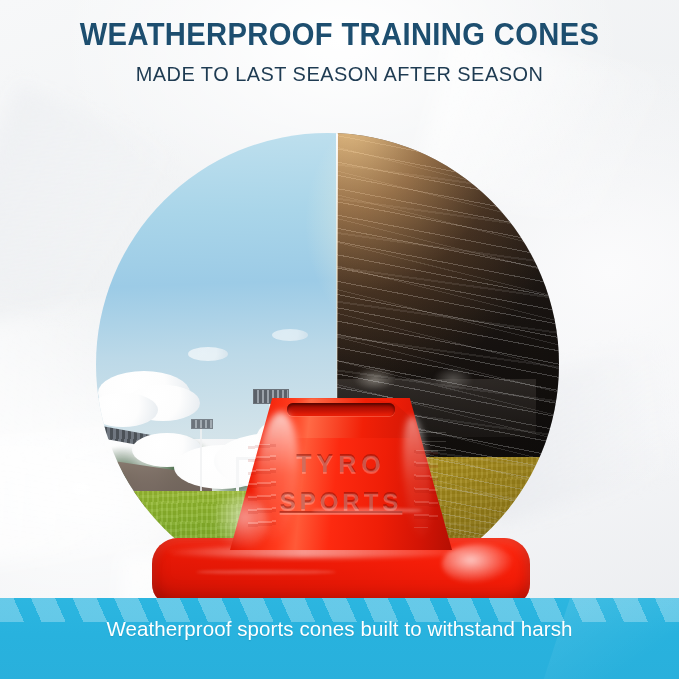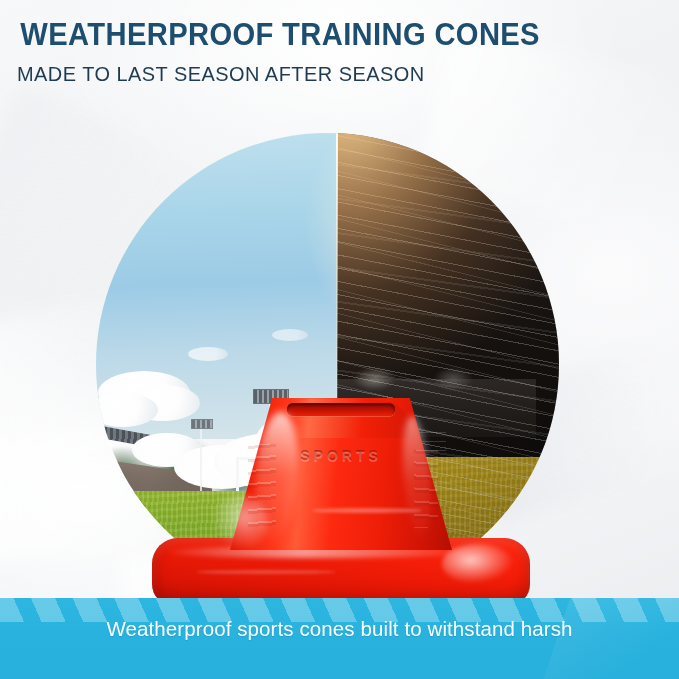--- a/index.html
+++ b/index.html
@@ -44,21 +44,21 @@
             background: linear-gradient(100deg, rgba(232,234,238,0.9), rgba(232,234,238,0) 75%); }
   .fold-e { left: 120px; top: 560px; width: 420px; height: 90px; transform: rotate(2deg);
             background: linear-gradient(100deg, rgba(255,255,255,0.75), rgba(255,255,255,0) 80%); }
   .fold-f { left: -30px; top: 120px; width: 220px; height: 200px; transform: rotate(24deg);
             background: linear-gradient(100deg, rgba(237,239,242,0.8), rgba(237,239,242,0) 70%); }
 
   
   .headline-block {
     position: absolute;
     left: 0; right: 0; top: 18px;
-    text-align: left;
+    text-align: center;
     z-index: 20;
   }
   .headline {
     font-size: 31px;
     font-weight: 700;
     letter-spacing: 0.4px;
     color: #1d4e6f;
     line-height: 1.12;
     transform: scaleX(0.94);
     white-space: nowrap;
@@ -464,21 +464,21 @@
     pointer-events: none;
   }
   .emboss-line {
     color: rgba(255,255,255,0.07);
     text-shadow: 0 1px 0 rgba(255,255,255,0.22), 0 -1px 0 rgba(110,8,2,0.45);
     font-weight: 700;
     letter-spacing: 5px;
     line-height: 1.5;
   }
   .emboss-1 { font-size: 25px; }
-  .emboss-2 { font-size: 14px; letter-spacing: 4px; }
+  .emboss-2 { font-size: 24px; letter-spacing: 4px; text-decoration: underline; }
   .cone-wet {
     position: absolute;
     left: 160px; top: 110px;
     width: 110px; height: 5px;
     border-radius: 50%;
     background: rgba(255,255,255,0.30);
     filter: blur(1.6px);
   }
   .cone-wet2 {
     position: absolute;
@@ -618,20 +618,21 @@
     </div>
     <div class="cone-body"></div>
     <div class="cone-body-round"></div>
     <div class="cone-top-slot"></div>
     <div class="cone-spec-main"></div>
     <div class="cone-spec-right"></div>
     <div class="cone-spec-edge"></div>
     <div class="cone-ridges"></div>
     <div class="cone-ridges-r"></div>
     <div class="cone-emboss">
+      <div class="emboss-line emboss-1">TYRO</div>
       <div class="emboss-line emboss-2">SPORTS</div>
     </div>
     <div class="cone-wet"></div>
     <div class="cone-wet2"></div>
   </div>
 
   <div class="caption-band">
     <div class="band-stripes"></div>
     <div class="band-diag"></div>
     <div class="caption-text">

